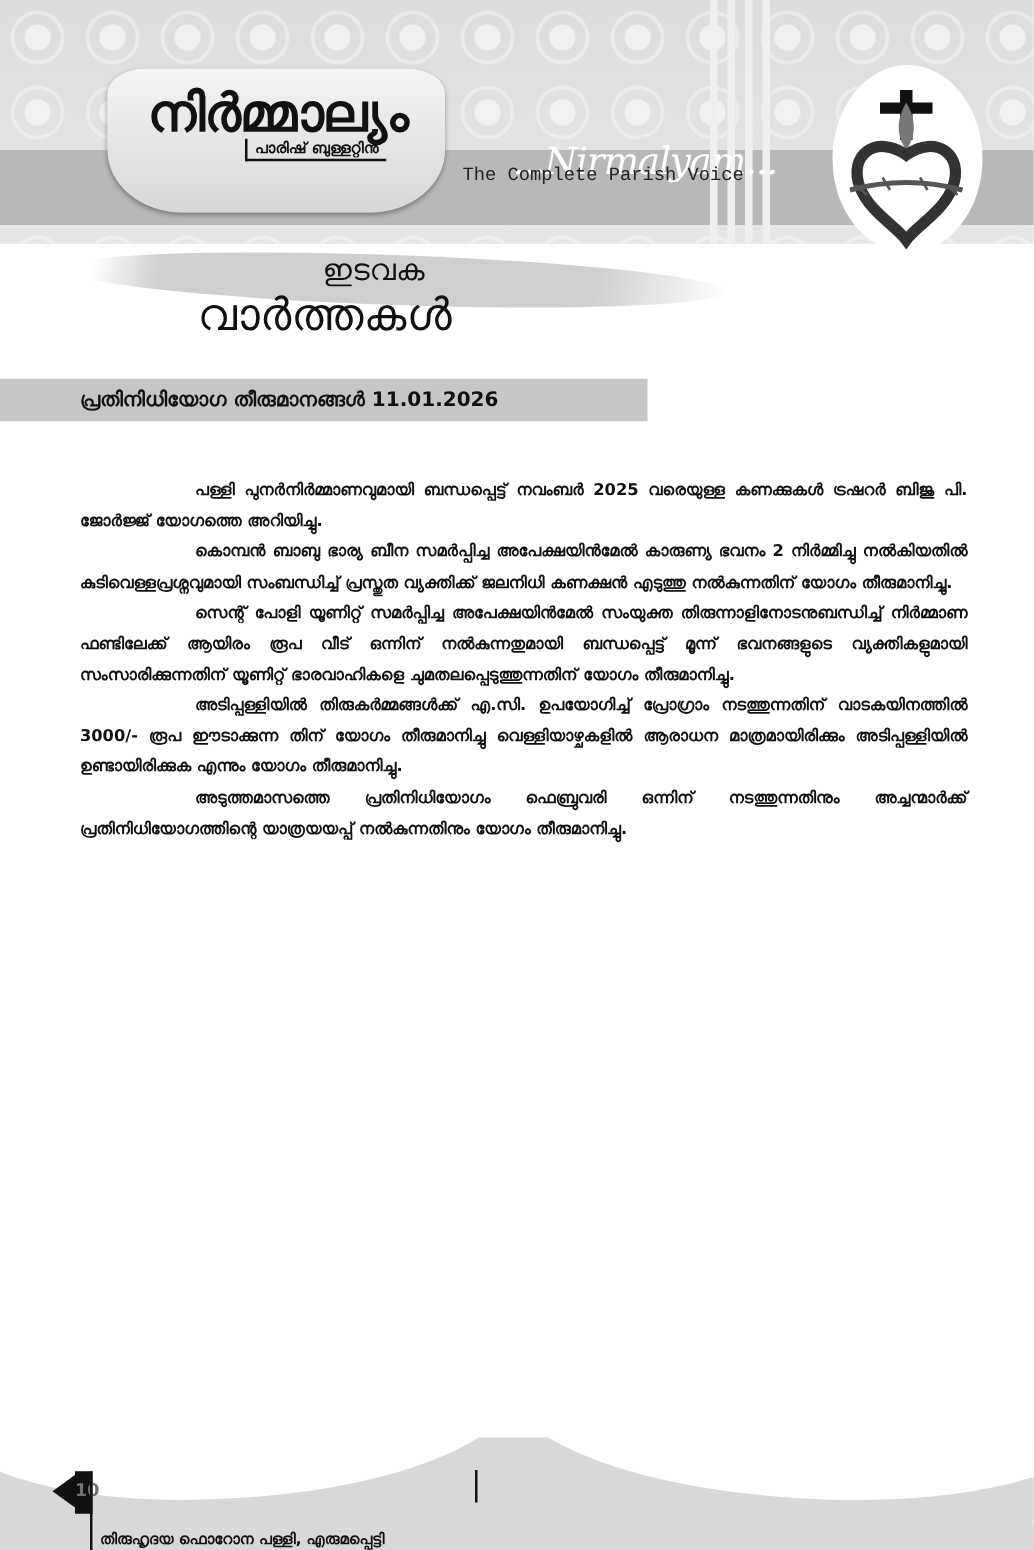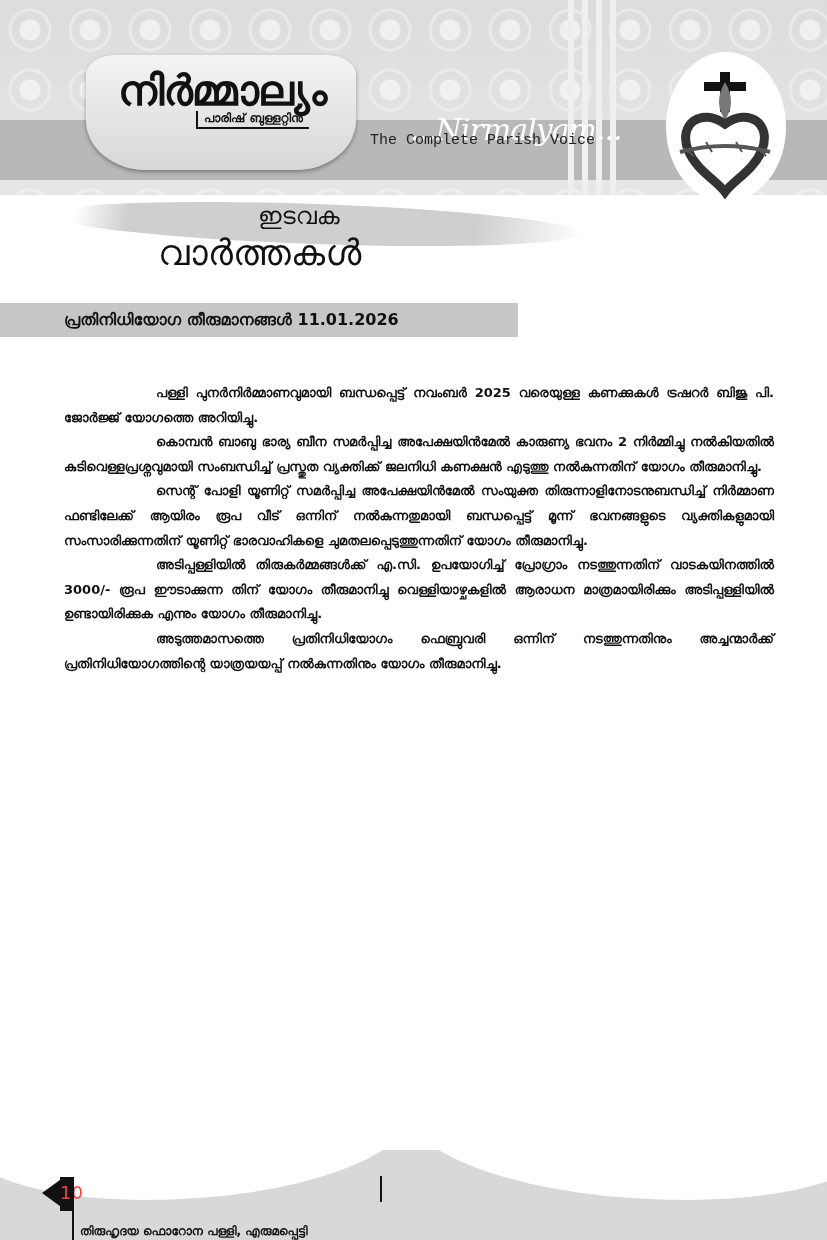--- a/index.html
+++ b/index.html
@@ -21,21 +21,21 @@
   .kicker { position:absolute; left:258px; top:202px; font-size:24px; color:#111; }
   .title { position:absolute; left:158px; top:232px; font-size:36px; font-weight:normal; color:#111; }
   .subbar { position:absolute; left:0; top:303px; width:518px; height:34px; background:#c6c6c6; }
   .subbar-text { position:absolute; left:64px; top:310px; font-size:16px; font-weight:bold; }
   .body { position:absolute; left:64px; top:345px; width:710px; font-size:13px; font-weight:bold; line-height:24.6px; text-align:justify;margin-top:36px; }
   .body p { margin:0; text-indent:92px; }
   .footer-bg { position:absolute; left:0; top:1150px; width:827px; height:90px; background:#d8d8d8; }
   .footer-curve { position:absolute; left:-40px; top:1100px; width:460px; height:100px; background:#fff; border-radius:0 0 60% 40% / 0 0 100% 60%; }
   .footer-curve2 { position:absolute; left:400px; top:1100px; width:480px; height:100px; background:#fff; border-radius:0 0 40% 60% / 0 0 60% 100%; }
   .page-tab { position:absolute; left:42px; top:1177px; width:0; height:0; border-top:16px solid transparent; border-bottom:16px solid transparent; border-right:22px solid #111; }
-  .page-num { position:absolute; left:60px; top:1177px; width:14px; height:34px; background:#111; color:#ef4444; font-size:18px; font-weight:normal; line-height:32px; text-align:center; }
+  .page-num { position:absolute; left:60px; top:1177px; width:14px; height:34px; background:#111; color:#737373; font-size:14px; font-weight:bold; line-height:32px; text-align:center; }
   .page-rule { position:absolute; left:72px; top:1177px; width:2px; height:63px; background:#111; }
   .footer-text { position:absolute; left:80px; top:1184px; font-size:12px; font-weight:bold;margin-top:40px; }
   .footer-sep { position:absolute; left:380px; top:1176px; width:2px; height:26px; background:#111; }
 </style>
 </head>
 <body>
 
 <div class="header">
   <div class="band"></div>
   <div class="stripes">

